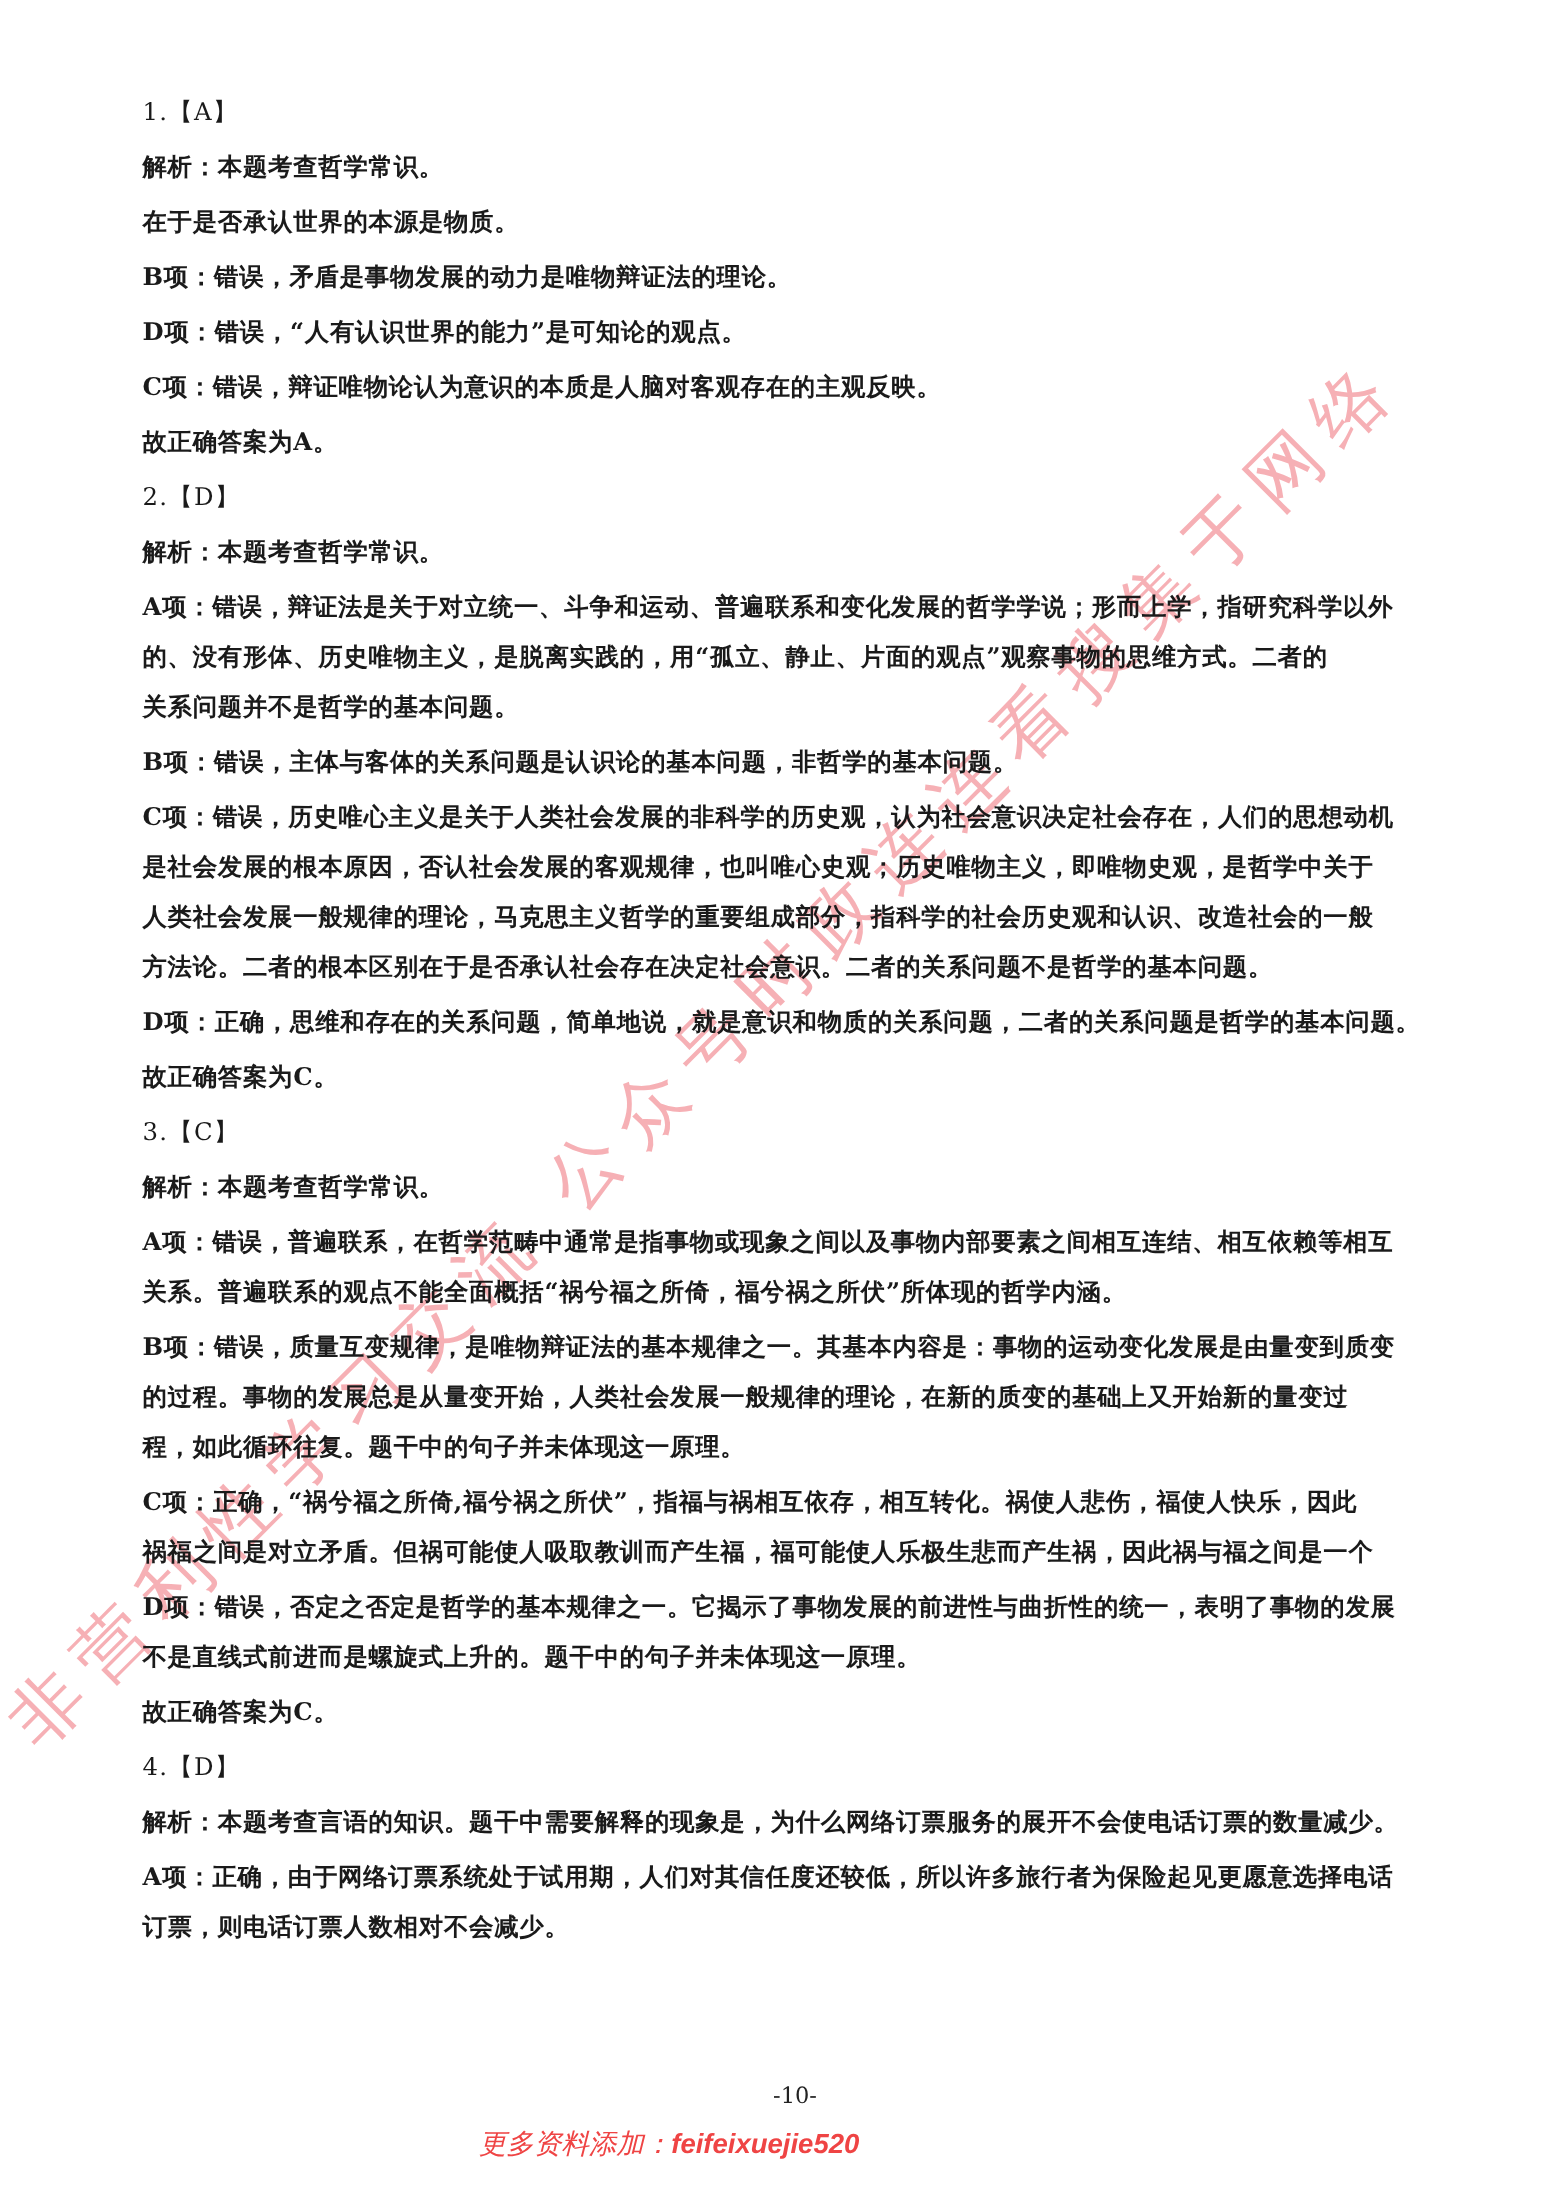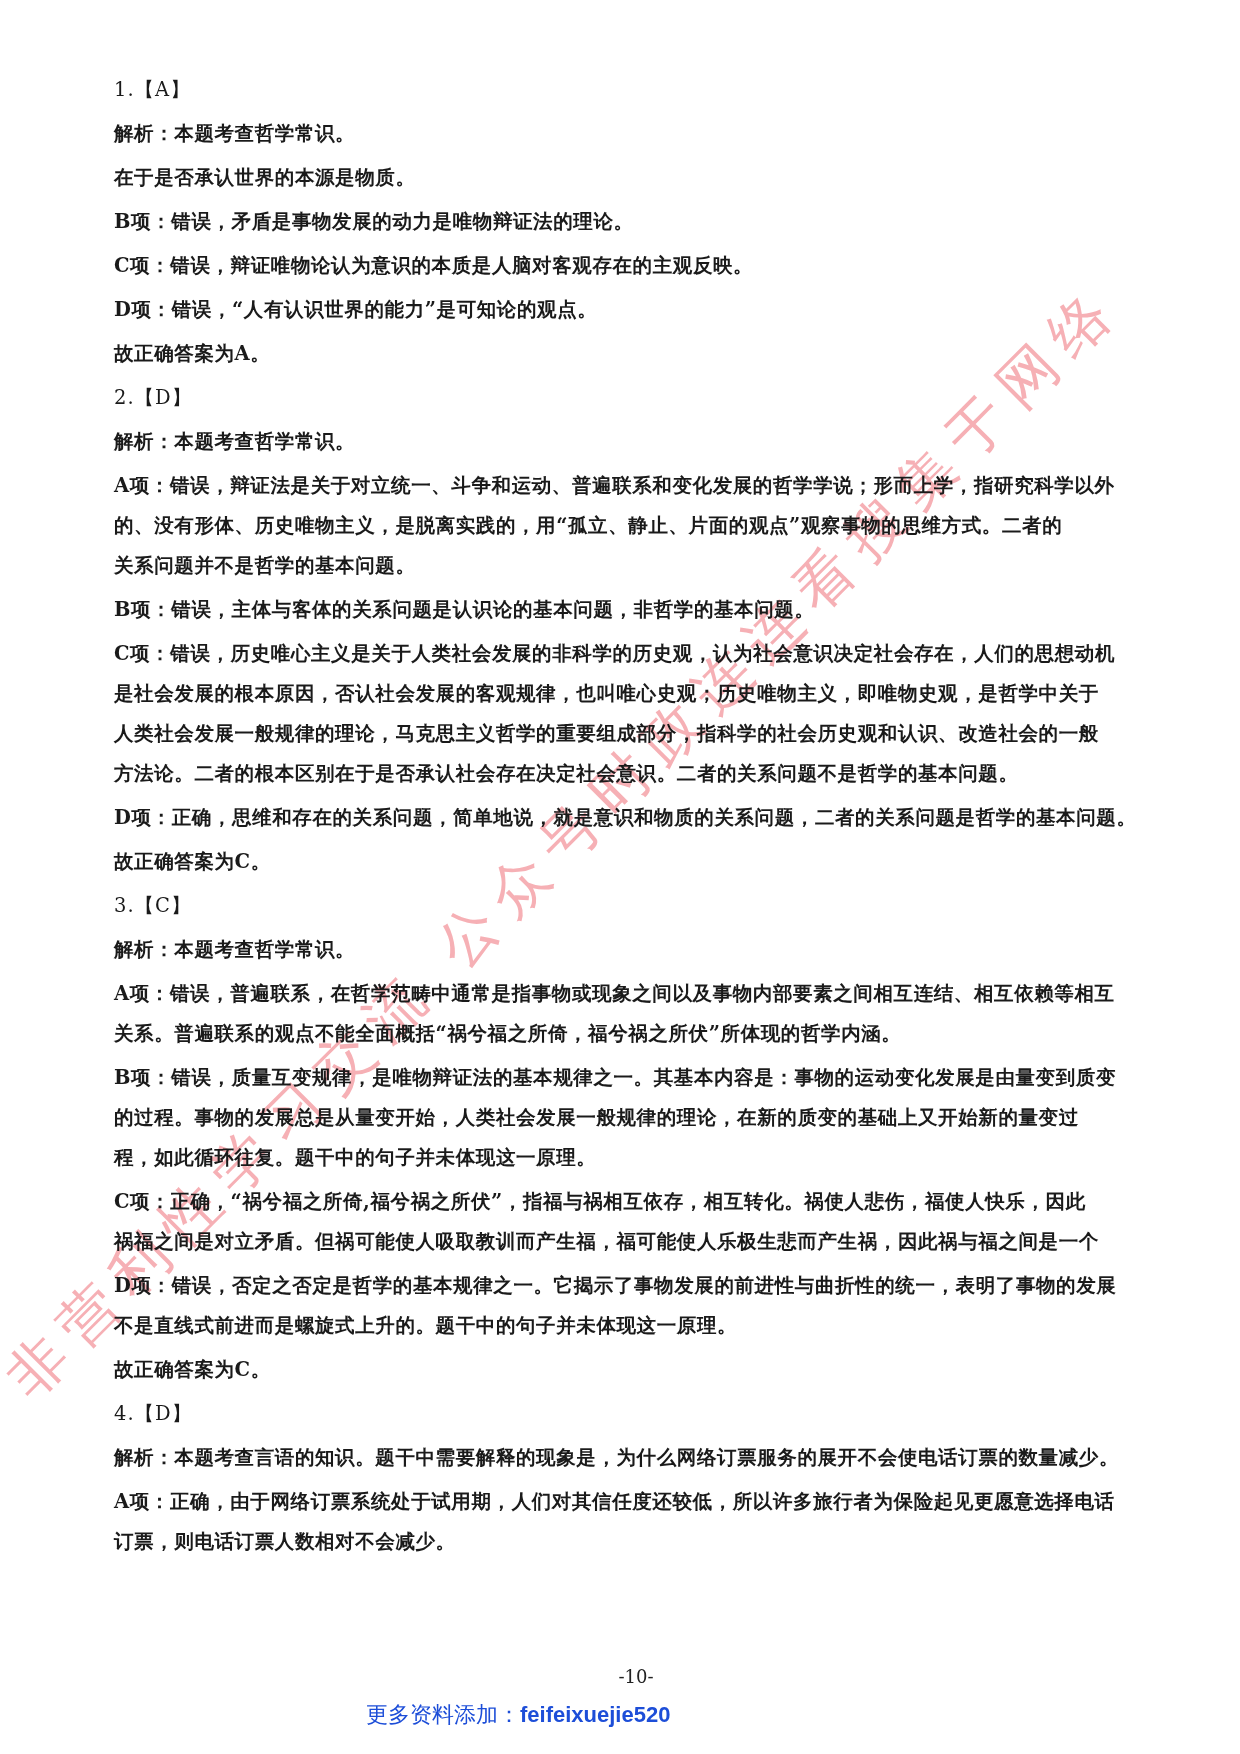--- a/index.html
+++ b/index.html
@@ -55,23 +55,24 @@
       top: 1666px;
       left: 16px;
       width: 1240px;
       text-align: center;
       font-size: 18px;
       color: #222;
     }
     .footer-ad {
       position: absolute;
       top: 1700px;
-      left: 366px;
+      left: 383px;
       font-size: 22px;
-      color: #1d4ed8;
+      color: #ef4444;
+      font-style: italic;
     }
     .footer-ad .cn {
       font-family: "DejaVu Serif", "Liberation Serif", serif;
     }
     .footer-ad .id {
       font-family: "Liberation Sans", "DejaVu Sans", sans-serif;
       font-weight: bold;
     }
 
     .watermark {
@@ -102,24 +103,24 @@
         <div class="para">
           <div class="line">解析：本题考查哲学常识。</div>
         </div>
         <div class="para">
           <div class="line">在于是否承认世界的本源是物质。</div>
         </div>
         <div class="para">
           <div class="line">B项：错误，矛盾是事物发展的动力是唯物辩证法的理论。</div>
         </div>
         <div class="para">
-          <div class="line">C项：错误，辩证唯物论认为意识的本质是人脑对客观存在的主观反映。</div>
+          <div class="line">D项：错误，“人有认识世界的能力”是可知论的观点。</div>
         </div>
         <div class="para">
-          <div class="line">D项：错误，“人有认识世界的能力”是可知论的观点。</div>
+          <div class="line">C项：错误，辩证唯物论认为意识的本质是人脑对客观存在的主观反映。</div>
         </div>
         <div class="para">
           <div class="line">故正确答案为A。</div>
         </div>
       </div>
       <div class="block">
         <div class="answer-head">2.【D】</div>
         <div class="para">
           <div class="line">解析：本题考查哲学常识。</div>
         </div>

